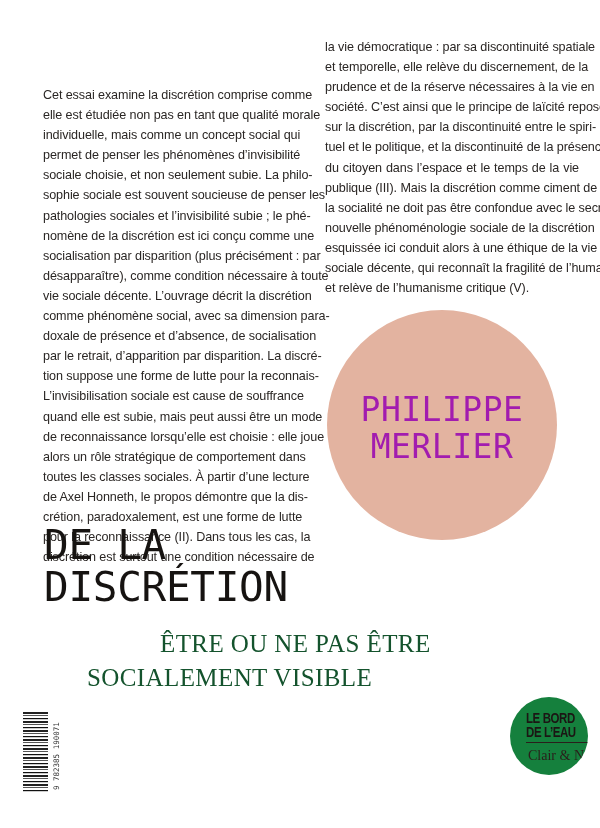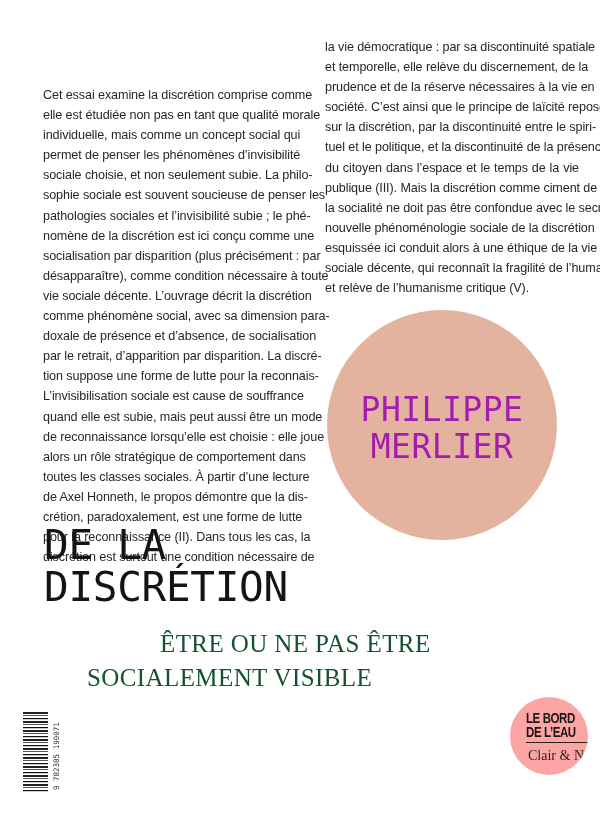--- a/index.html
+++ b/index.html
@@ -51,21 +51,21 @@
       #111 6px, #111 7px, #ccc 7px, #ccc 8px, #fff 8px, #fff 9px);
   }
   .barcode-digits {
     position: absolute; left: 52px; top: 790px; transform-origin: 0 0;
     transform: rotate(-90deg); font-family: "DejaVu Sans Mono", monospace;
     font-size: 7.5px; color: #333; white-space: nowrap; width: 86px;
   }
 
   .logo-circle {
     position: absolute; left: 510px; top: 697px; width: 78px; height: 78px;
-    border-radius: 50%; background: #fca5a5; overflow: hidden;
+    border-radius: 50%; background: #15803d; overflow: hidden;
   }
   .logo-line1, .logo-line2 {
     position: absolute; left: 16px; font-family: "Liberation Sans", sans-serif;
     font-weight: bold; font-size: 14px; line-height: 14px; color: #1b1614;
     letter-spacing: -0.5px; transform: scaleX(0.82); transform-origin: 0 0; white-space: nowrap;
   }
   .logo-line1 { top: 14px; }
   .logo-line2 { top: 28px; }
   .logo-rule { position: absolute; left: 16px; right: 0; top: 45px; height: 1px; background: #2a1f1b; }
   .logo-tag {

